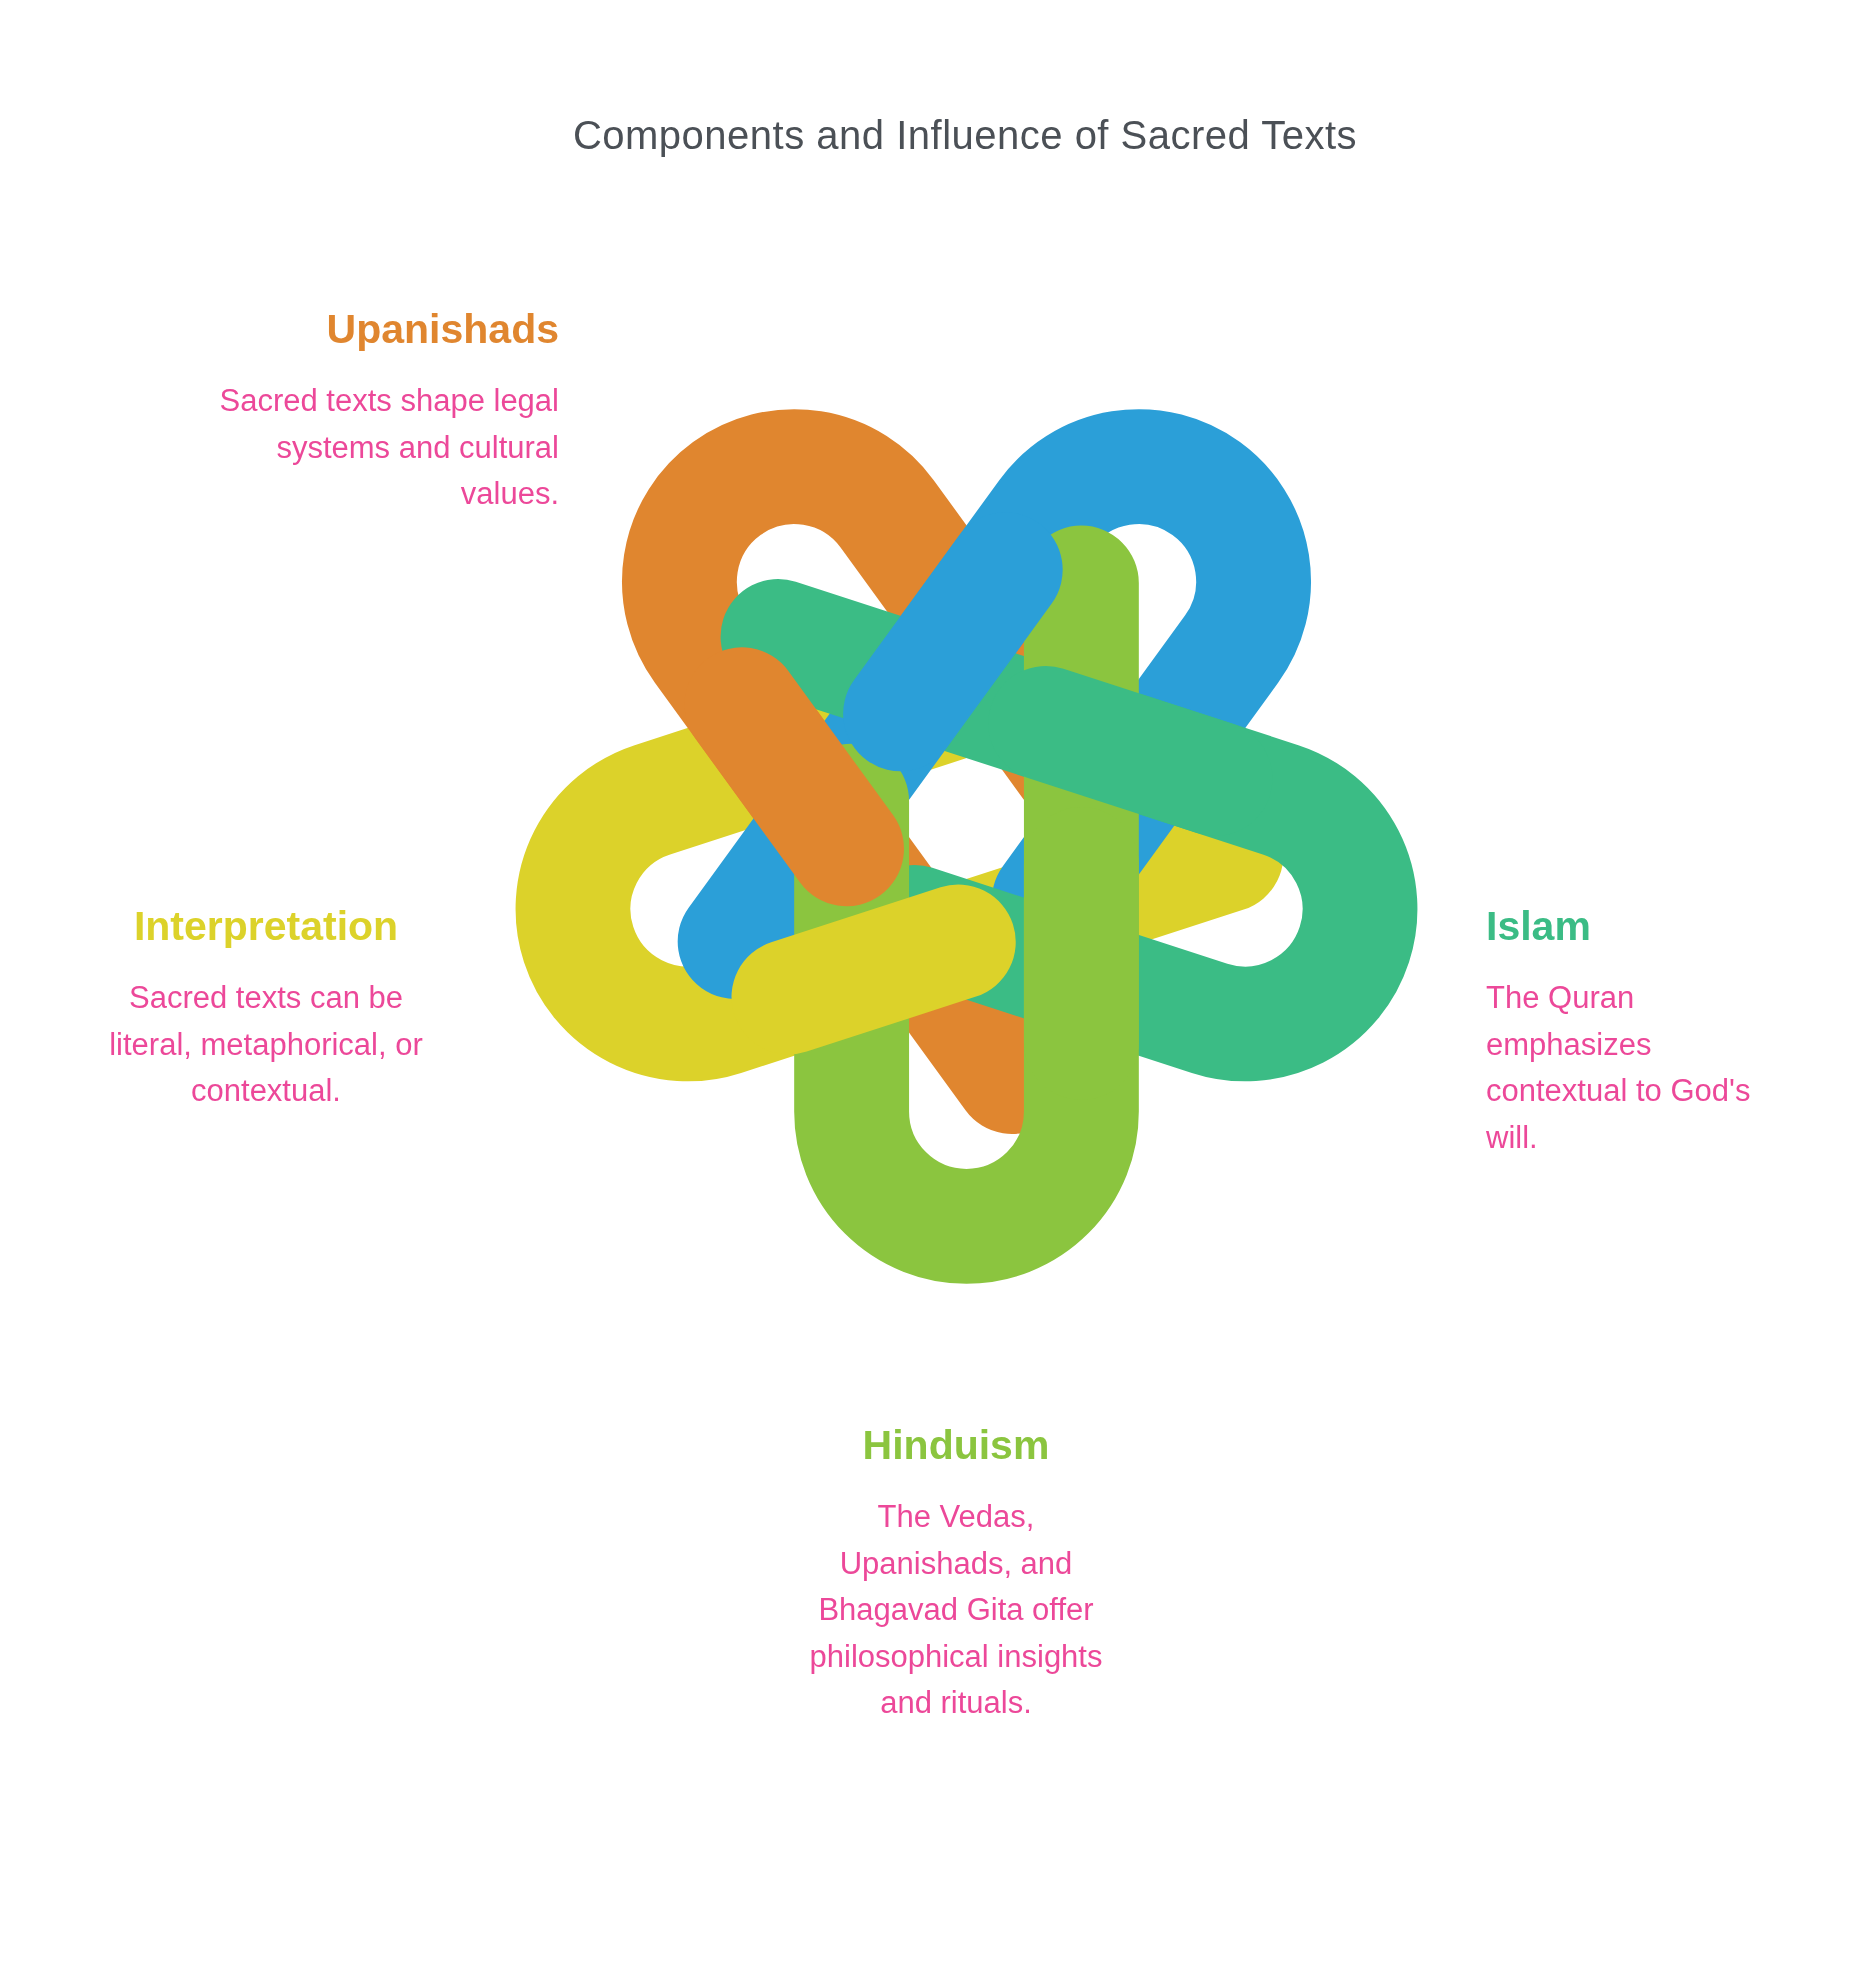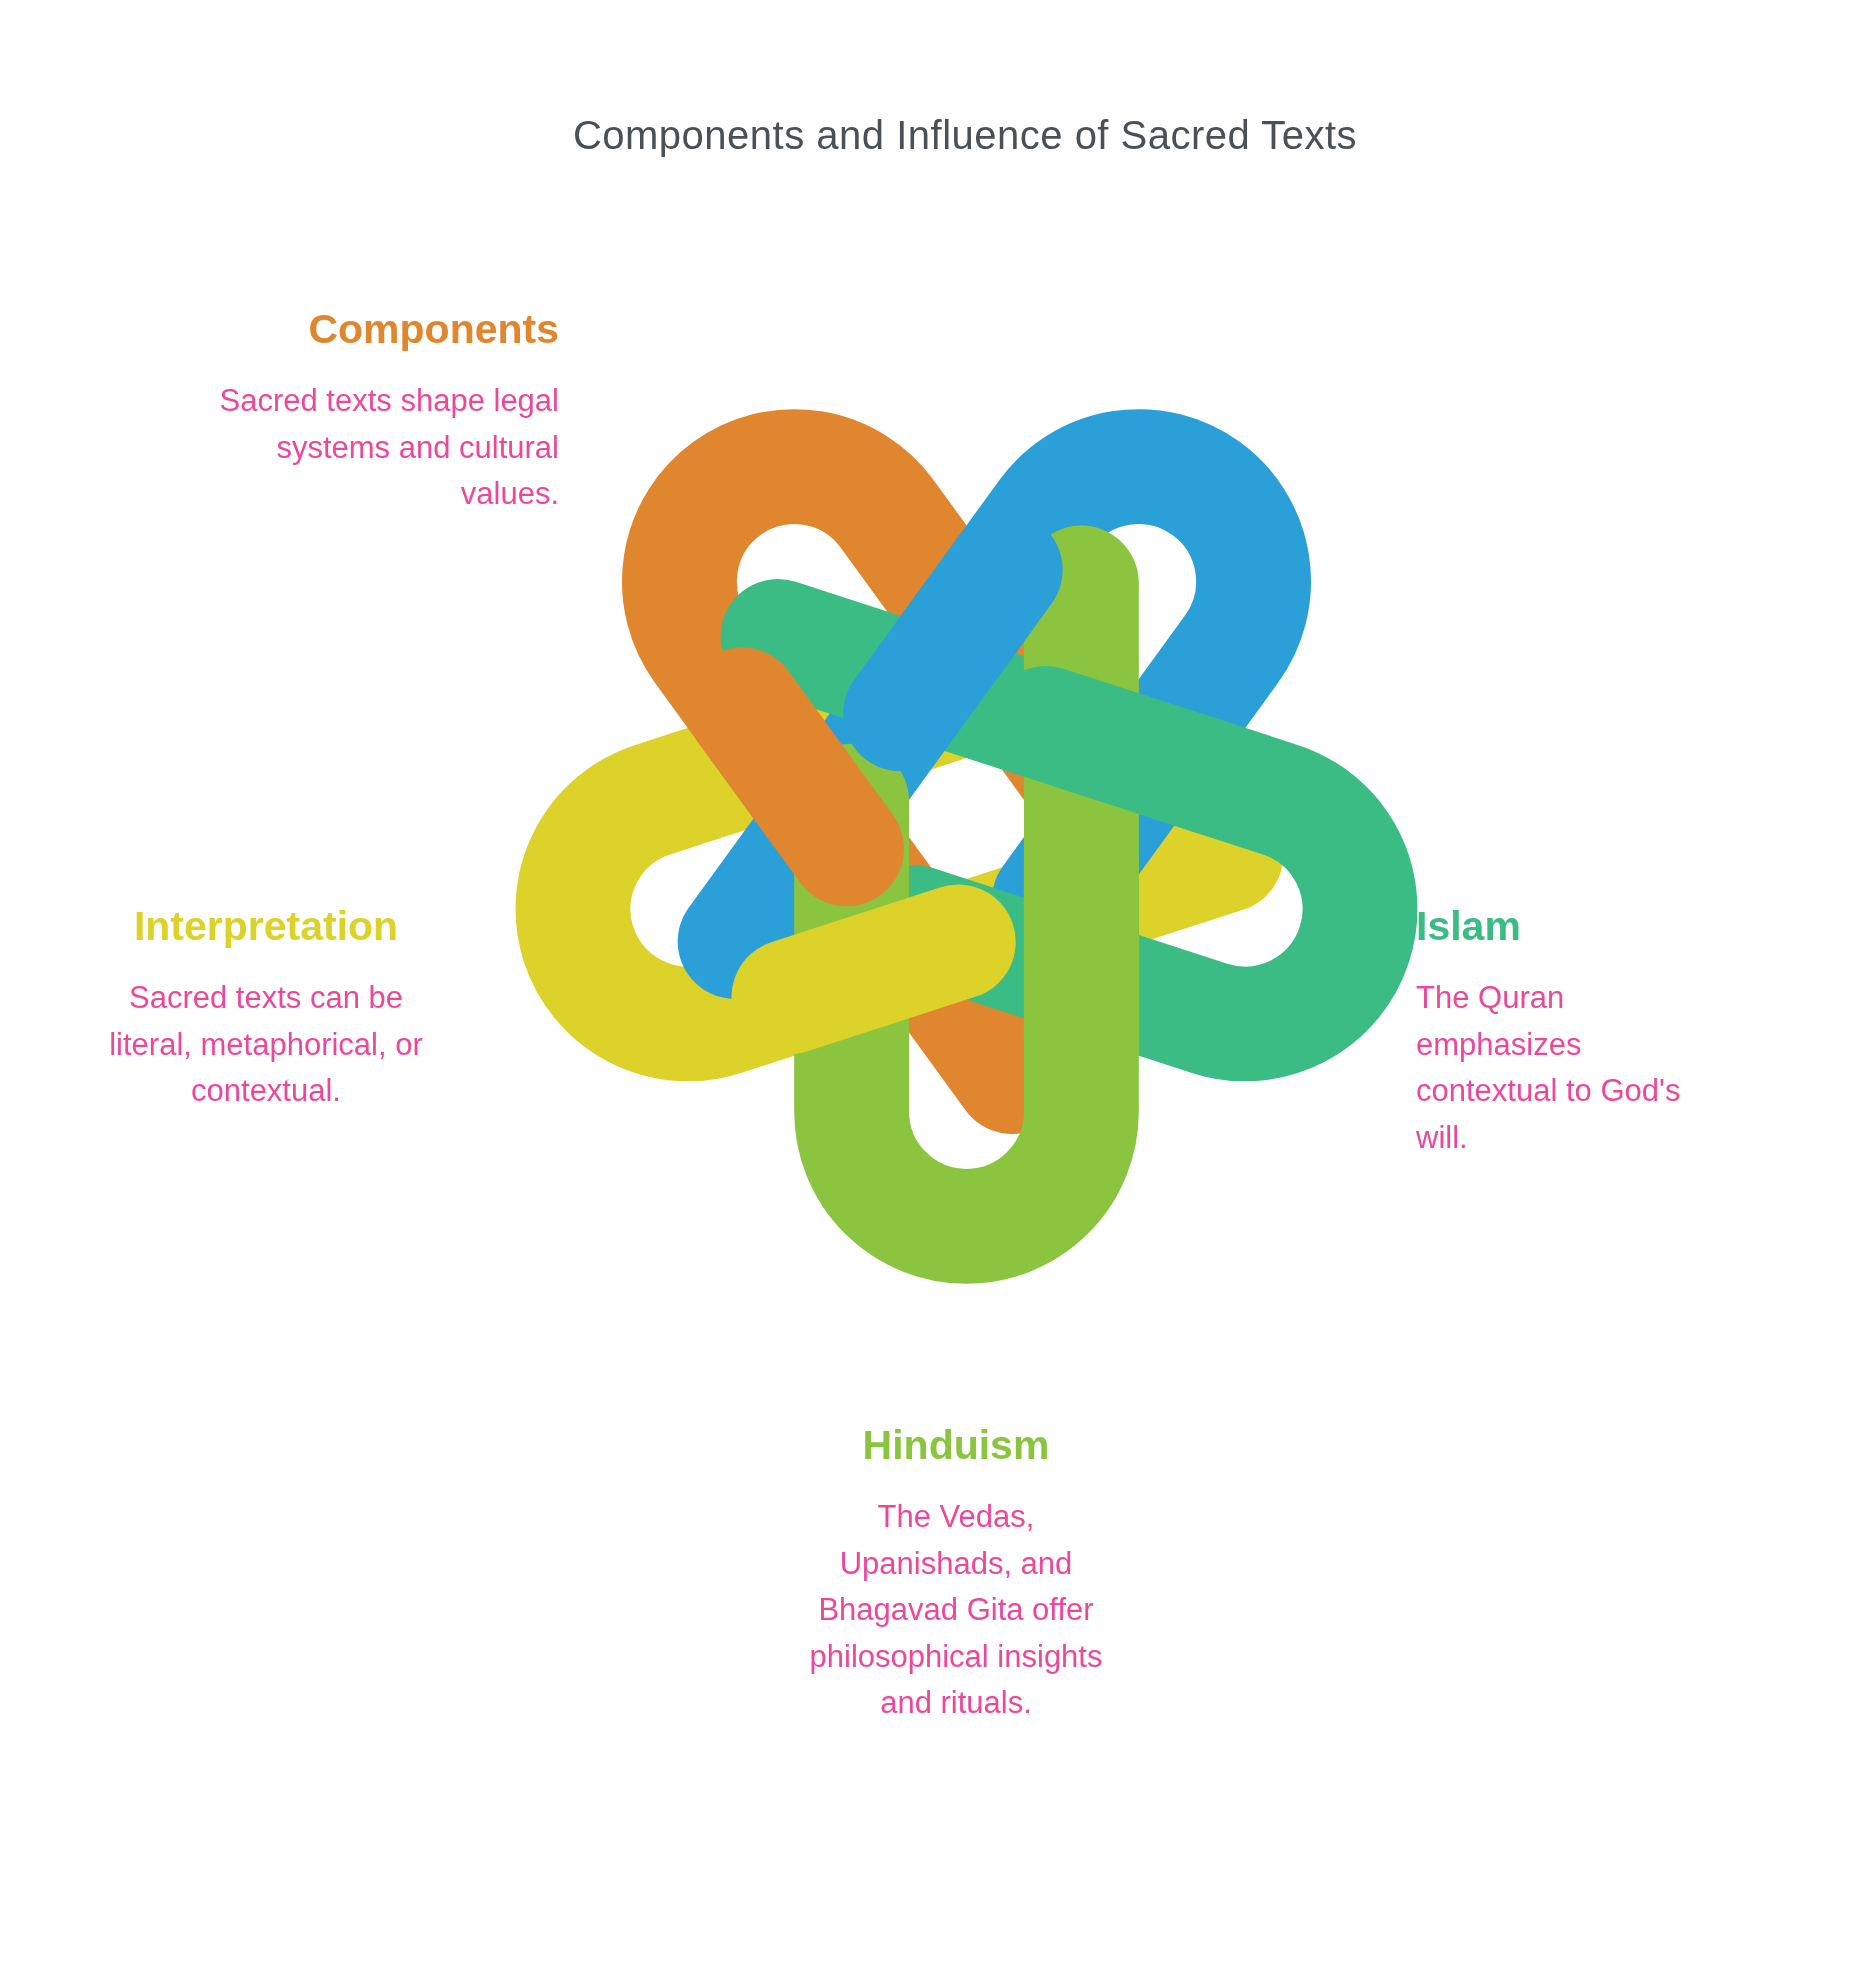--- a/index.html
+++ b/index.html
@@ -43,21 +43,21 @@
     color:#ec4899;
   }
   .label-block{position:absolute;}
   .influence{
     right:1310px; top:306px; width:344px; text-align:right;
   }
   .christianity{
     left:1357px; top:306px; width:411px; text-align:left;
   }
   .islam{
-    left:1416px; top:903px; width:315px; text-align:left;
+    left:1486px; top:903px; width:315px; text-align:left;
   }
   .interpretation{
     right:1438px; top:903px; width:330px; text-align:center;
   }
   .hinduism{
     left:791px; top:1422px; width:330px; text-align:center;
   }
 </style>
 </head>
 <body>
@@ -77,21 +77,21 @@
 
       <path transform="rotate(72)" d="M 100 195 L 100 40" stroke="#DCD22A"></path>
       <path transform="rotate(144)" d="M 100 195 L 100 40" stroke="#E0862F"></path>
       <path transform="rotate(-144)" d="M 100 195 L 100 40" stroke="#2B9FD8"></path>
       <path transform="rotate(-72)" d="M 100 195 L 100 40" stroke="#3BBC85"></path>
       <path transform="rotate(0)" d="M 100 195 L 100 40" stroke="#8BC53F"></path>
     </g>
   </svg>
 
   <div class="label-block influence">
-    <h2 style="color: rgb(224, 134, 47);">Components</h2>
+    <h2 style="color: rgb(224, 134, 47);">Upanishads</h2>
     <p>Sacred texts shape legal systems and cultural values.</p>
   </div>
 
 
   <div class="label-block islam">
     <h2 style="color: rgb(59, 188, 133);">Islam</h2>
     <p>The Quran emphasizes contextual to God's will.</p>
   </div>
 
   <div class="label-block interpretation">

